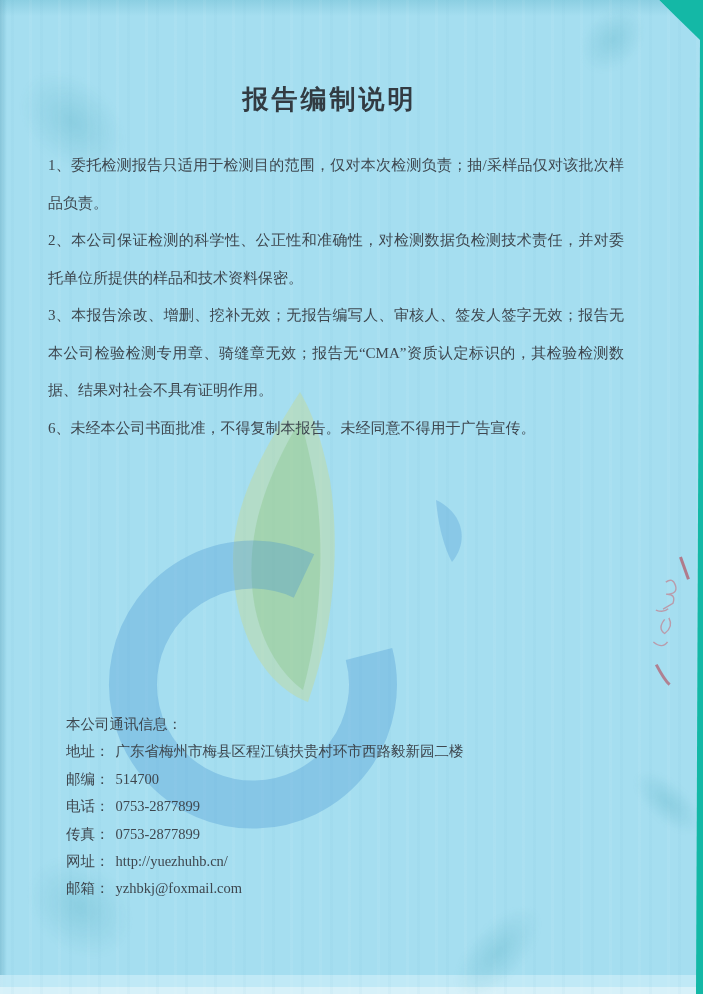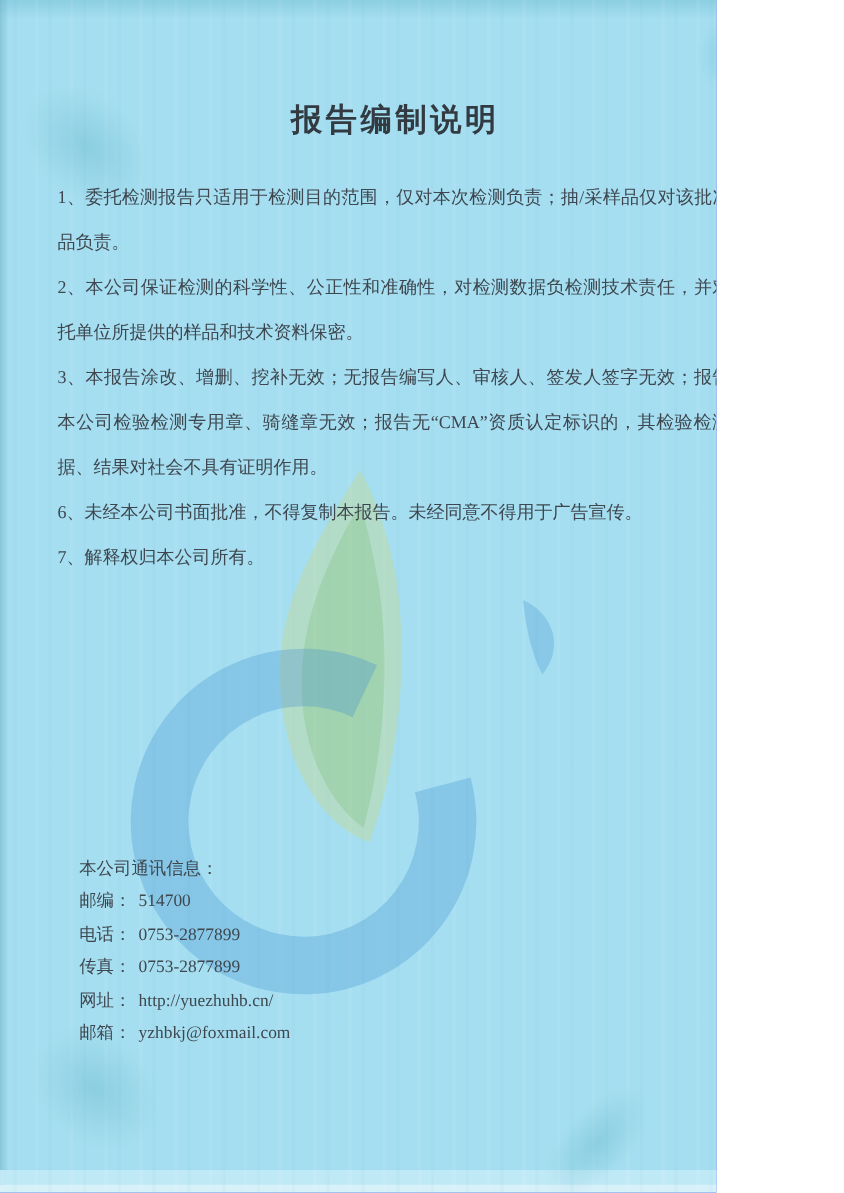--- a/index.html
+++ b/index.html
@@ -1,18 +1,18 @@
 <!DOCTYPE html>
 <html><head>
 <meta charset="utf-8">
 <style>
   html,body{margin:0;padding:0;background:#ffffff;}
   .screenshot{
-    position:relative;width:597px;height:994px;overflow:hidden;
-    background:#1d4ed8;
+    position:relative;width:703px;height:994px;overflow:hidden;
+    background:#14b8a6;
     font-family:"Liberation Serif","DejaVu Serif",serif;
   }
   
   .paper{
     position:absolute;inset:0;background:#a5def0;
     clip-path:polygon(0 0, 659px 0, 700px 40px, 696px 994px, 0 994px);
   }
   .edge-top{position:absolute;top:0;left:0;width:100%;height:16px;
     background:linear-gradient(#8ccfe2,rgba(140,207,226,0));}
   .edge-left{position:absolute;top:0;left:0;width:7px;height:100%;
@@ -82,25 +82,27 @@
       <path d="M436,500 C462,512 470,540 452,562 C444,548 438,524 436,500 Z" fill="#3f8fd2" opacity="0.28"></path>
     </svg>
 
     <div class="doc-title">报告编制说明</div>
 
     <div class="notes">
       <p>1、委托检测报告只适用于检测目的范围，仅对本次检测负责；抽/采样品仅对该批次样品负责。</p>
       <p>2、本公司保证检测的科学性、公正性和准确性，对检测数据负检测技术责任，并对委托单位所提供的样品和技术资料保密。</p>
       <p>3、本报告涂改、增删、挖补无效；无报告编写人、审核人、签发人签字无效；报告无本公司检验检测专用章、骑缝章无效；报告无“CMA”资质认定标识的，其检验检测数据、结果对社会不具有证明作用。</p>
       <p>6、未经本公司书面批准，不得复制本报告。未经同意不得用于广告宣传。</p>
-      <p>7、解释权归本公司所有。</p>
     </div>
 
     <div class="contact">
       <div>本公司通讯信息：</div>
+      <div class="contact-row">
+        <span class="contact-label">地址：</span><span class="contact-value">广东省梅州市梅县区程江镇扶贵村环市西路毅新园二楼</span>
+      </div>
       <div class="contact-row">
         <span class="contact-label">邮编：</span><span class="contact-value">514700</span>
       </div>
       <div class="contact-row">
         <span class="contact-label">电话：</span><span class="contact-value">0753-2877899</span>
       </div>
       <div class="contact-row">
         <span class="contact-label">传真：</span><span class="contact-value">0753-2877899</span>
       </div>
       <div class="contact-row">

